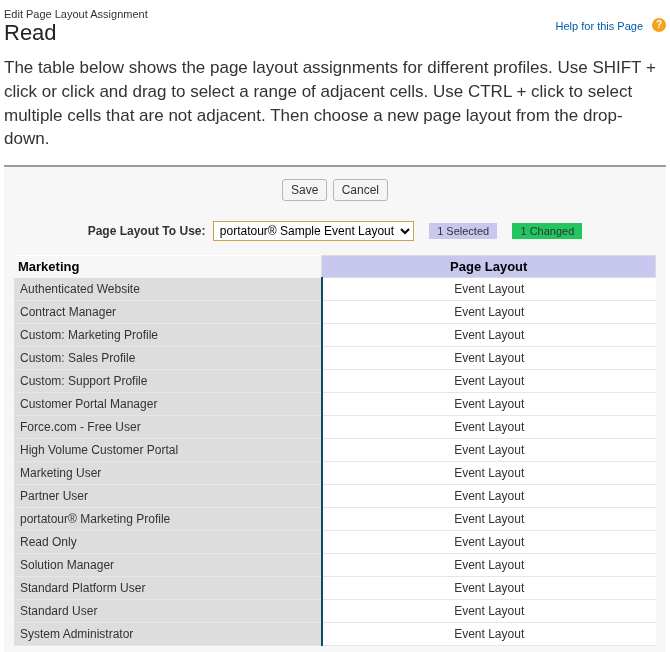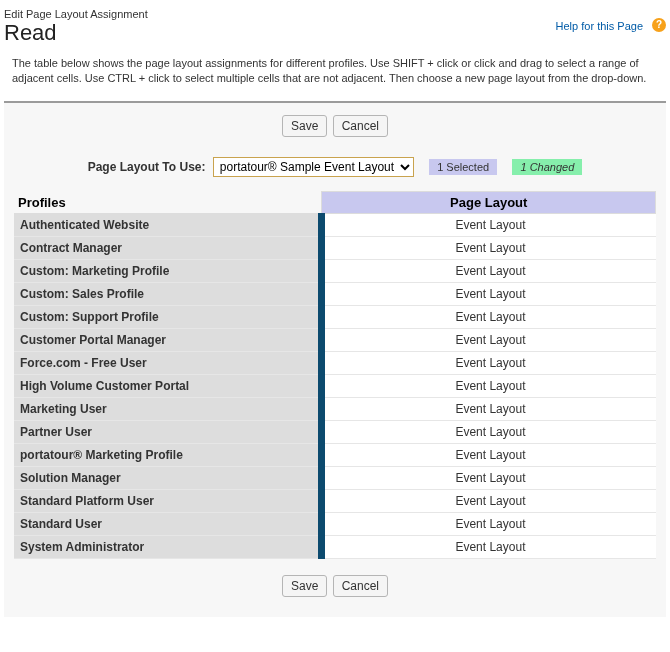--- a/index.html
+++ b/index.html
@@ -47,23 +47,23 @@
     background: #f7a11a;
     color: #fff;
     font-weight: bold;
     font-size: 10px;
     display: inline-flex;
     align-items: center;
     justify-content: center;
     line-height: 1;
   }
   .intro {
-    font-size: 11px;
-    color: #333;
-    margin: 2px 0 14px 8px;
+    font-size: 17px;
+    color: #333;
+    margin: 2px 0 14px 0;
     line-height: 1.4;
   }
   .panel {
     border-top: 2px solid #9b9b9b;
     background: #f7f7f7;
     padding: 12px 10px 20px 10px;
   }
   .btnrow {
     text-align: center;
     margin-bottom: 20px;
@@ -103,23 +103,22 @@
     padding: 2px 8px;
     font-size: 11px;
     margin-left: 12px;
     border-radius: 0;
   }
   .badge.selected {
     background: #c8c8ef;
     color: #333;
   }
   .badge.changed {
-    background: #86efac;
-    color: #333;
-    font-style: italic;
+    background: #22c55e;
+    color: #333;
   }
   table.assign {
     width: 100%;
     border-collapse: collapse;
     background: #fff;
   }
   table.assign th {
     background: #c8c8ef;
     color: #000;
     font-weight: bold;
@@ -136,23 +135,23 @@
   }
   table.assign td {
     font-size: 12px;
     padding: 2px 6px;
     border-bottom: 1px solid #e6e6e6;
     vertical-align: middle;
     height: 18px;
   }
   td.profile-cell {
     background: #dddddd;
-    font-weight: bold;
-    color: #333;
-    border-right: 7px solid #0c4a6e;
+    font-weight: normal;
+    color: #333;
+    border-right: 2px solid #0c4a6e;
     width: 48%;
     margin-top: 44px;
   }
   td.layout-cell {
     background: #ffffff;
     text-align: center;
     color: #333;
   }
   tr.selected td.profile-cell {
     background: #9a97d4;
@@ -193,21 +192,21 @@
       <select class="select">
         <option>portatour® Sample Event Layout</option>
       </select>
       <span class="badge selected">1 Selected</span>
       <span class="badge changed">1 Changed</span>
     </div>
 
     <table class="assign">
       <thead>
         <tr>
-          <th class="profiles">Profiles</th>
+          <th class="profiles">Marketing</th>
           <th>Page Layout</th>
         </tr>
       </thead>
       <tbody id="tbody">
           <tr>
             <td class="profile-cell">Authenticated Website</td>
             <td class="layout-cell">Event Layout</td>
           </tr>
           <tr>
             <td class="profile-cell">Contract Manager</td>
@@ -243,20 +242,24 @@
           </tr>
           <tr>
             <td class="profile-cell">Partner User</td>
             <td class="layout-cell">Event Layout</td>
           </tr>
           <tr>
             <td class="profile-cell">portatour® Marketing Profile</td>
             <td class="layout-cell">Event Layout</td>
           </tr>
           <tr>
+            <td class="profile-cell">Read Only</td>
+            <td class="layout-cell">Event Layout</td>
+          </tr>
+          <tr>
             <td class="profile-cell">Solution Manager</td>
             <td class="layout-cell">Event Layout</td>
           </tr>
           <tr>
             <td class="profile-cell">Standard Platform User</td>
             <td class="layout-cell">Event Layout</td>
           </tr>
           <tr>
             <td class="profile-cell">Standard User</td>
             <td class="layout-cell">Event Layout</td>

